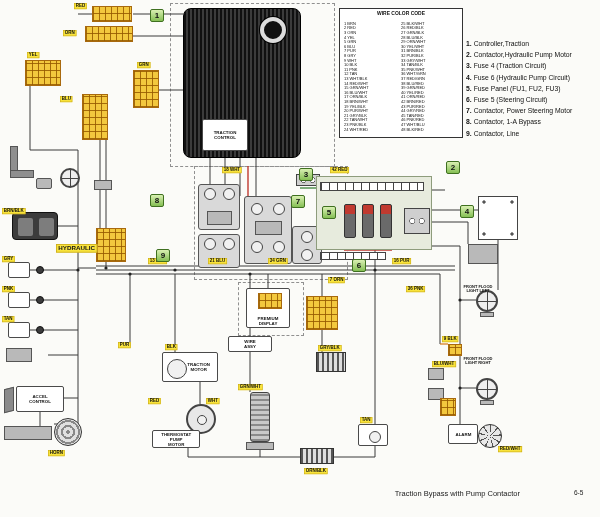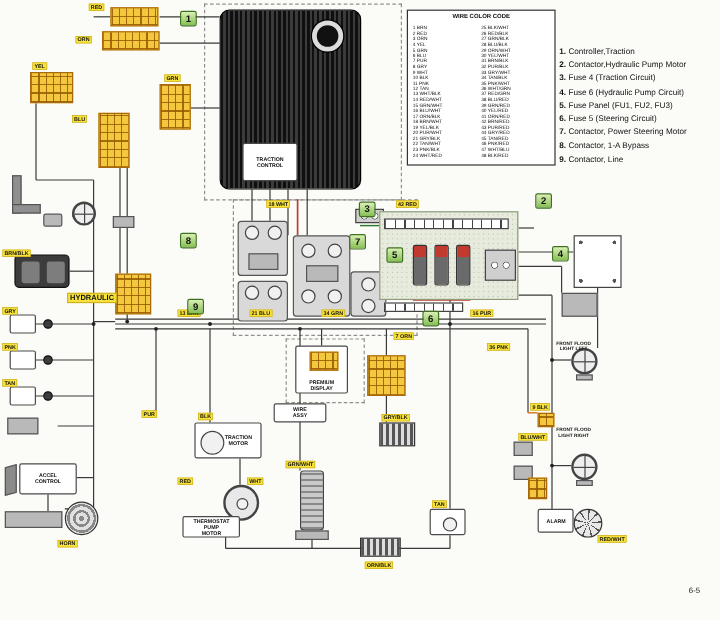--- a/index.html
+++ b/index.html
@@ -380,15 +380,16 @@
   <span class="tag" style="left:318px;top:345px">GRY/BLK</span>
   <span class="tag" style="left:432px;top:361px">BLU/WHT</span>
   <span class="tag" style="left:498px;top:446px">RED/WHT</span>
   <span class="tag" style="left:406px;top:286px">36 PNK</span>
   <span class="tag" style="left:442px;top:336px">9 BLK</span>
   <span class="tag" style="left:330px;top:167px">42 RED</span>
   <span class="tag" style="left:222px;top:167px">18 WHT</span>
   <span class="tag big" style="left:56px;top:244px">HYDRAULIC</span>
   <span class="tag" style="left:48px;top:450px">HORN</span>
 
+  <div class="caption">Traction Bypass with Pump Contactor</div>
   <div class="pagenum">6-5</div>
 
 </div>
 
 </body></html>

